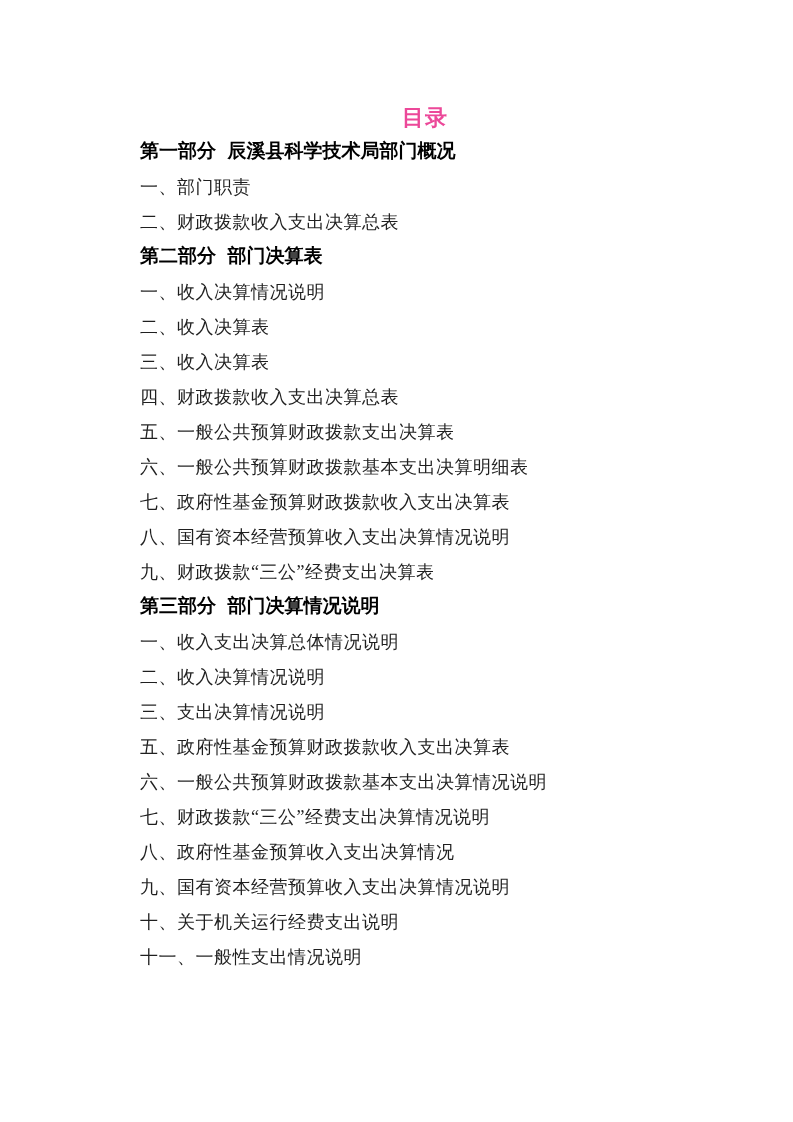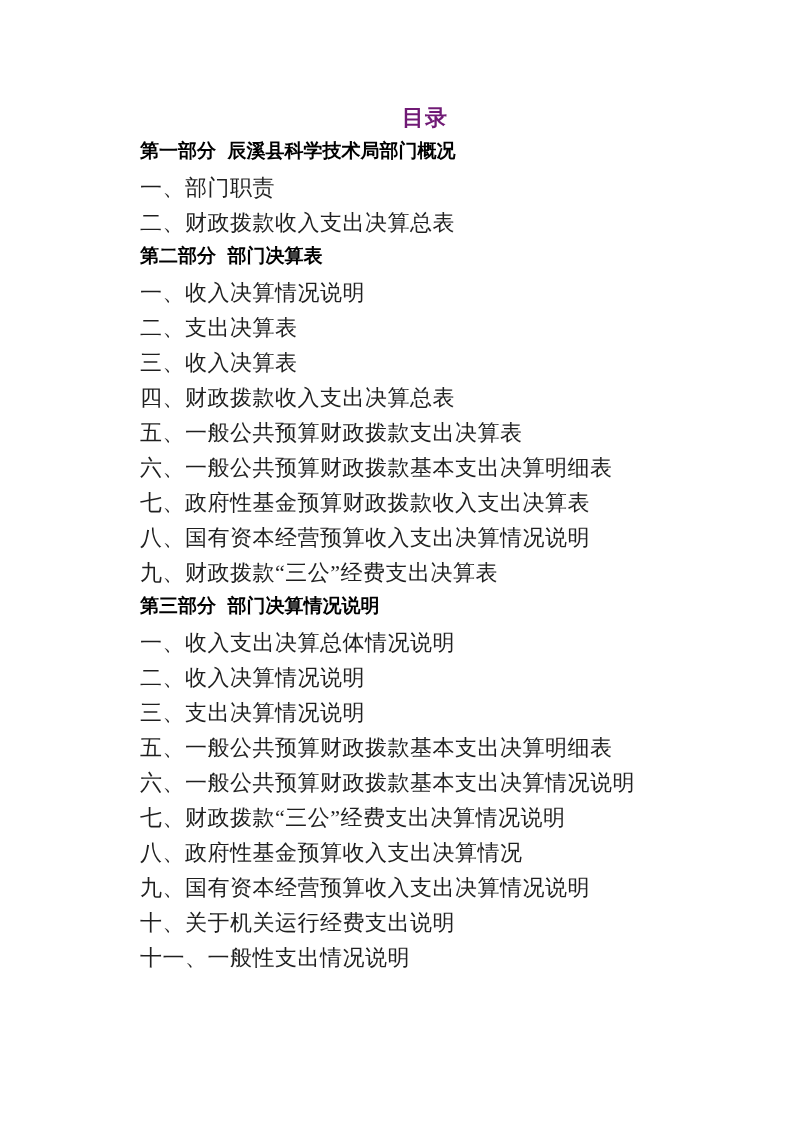--- a/index.html
+++ b/index.html
@@ -16,68 +16,68 @@
     padding: 100px 83px 0 140px;
     overflow: hidden;
   }
   .doc-title {
     margin: 0;
     line-height: 35px;
     text-align: center;
     font-family: "Liberation Sans", "DejaVu Sans", sans-serif;
     font-weight: 700;
     font-size: 22px;
-    color: #701a75;
+    color: #ec4899;
     letter-spacing: 1px;
   }
   .toc-heading {
     margin: 0;
     line-height: 35px;
     font-family: Liberation Mono, monospace;
     font-weight: 700;
     font-size: 19px;
     color: #000000;
   }
   .toc-item {
     margin: 0;
     line-height: 35px;
     font-family: "Liberation Serif", "DejaVu Serif", serif;
     font-weight: 400;
-    font-size: 22px;
+    font-size: 18px;
     color: #1f1f1f;
     letter-spacing: 0.5px;
   }
 </style>
 </head>
 <body>
 
 <div class="page">
 
   <p class="doc-title">目录</p>
 
   <p class="toc-heading">第一部分 辰溪县科学技术局部门概况</p>
   <p class="toc-item">一、部门职责</p>
   <p class="toc-item">二、财政拨款收入支出决算总表</p>
 
   <p class="toc-heading">第二部分 部门决算表</p>
   <p class="toc-item">一、收入决算情况说明</p>
-  <p class="toc-item">二、支出决算表</p>
+  <p class="toc-item">二、收入决算表</p>
   <p class="toc-item">三、收入决算表</p>
   <p class="toc-item">四、财政拨款收入支出决算总表</p>
   <p class="toc-item">五、一般公共预算财政拨款支出决算表</p>
   <p class="toc-item">六、一般公共预算财政拨款基本支出决算明细表</p>
   <p class="toc-item">七、政府性基金预算财政拨款收入支出决算表</p>
   <p class="toc-item">八、国有资本经营预算收入支出决算情况说明</p>
   <p class="toc-item">九、财政拨款“三公”经费支出决算表</p>
 
   <p class="toc-heading">第三部分 部门决算情况说明</p>
   <p class="toc-item">一、收入支出决算总体情况说明</p>
   <p class="toc-item">二、收入决算情况说明</p>
   <p class="toc-item">三、支出决算情况说明</p>
-  <p class="toc-item">五、一般公共预算财政拨款基本支出决算明细表</p>
+  <p class="toc-item">五、政府性基金预算财政拨款收入支出决算表</p>
   <p class="toc-item">六、一般公共预算财政拨款基本支出决算情况说明</p>
   <p class="toc-item">七、财政拨款“三公”经费支出决算情况说明</p>
   <p class="toc-item">八、政府性基金预算收入支出决算情况</p>
   <p class="toc-item">九、国有资本经营预算收入支出决算情况说明</p>
   <p class="toc-item">十、关于机关运行经费支出说明</p>
   <p class="toc-item">十一、一般性支出情况说明</p>
 
 </div>
 
 </body></html>

